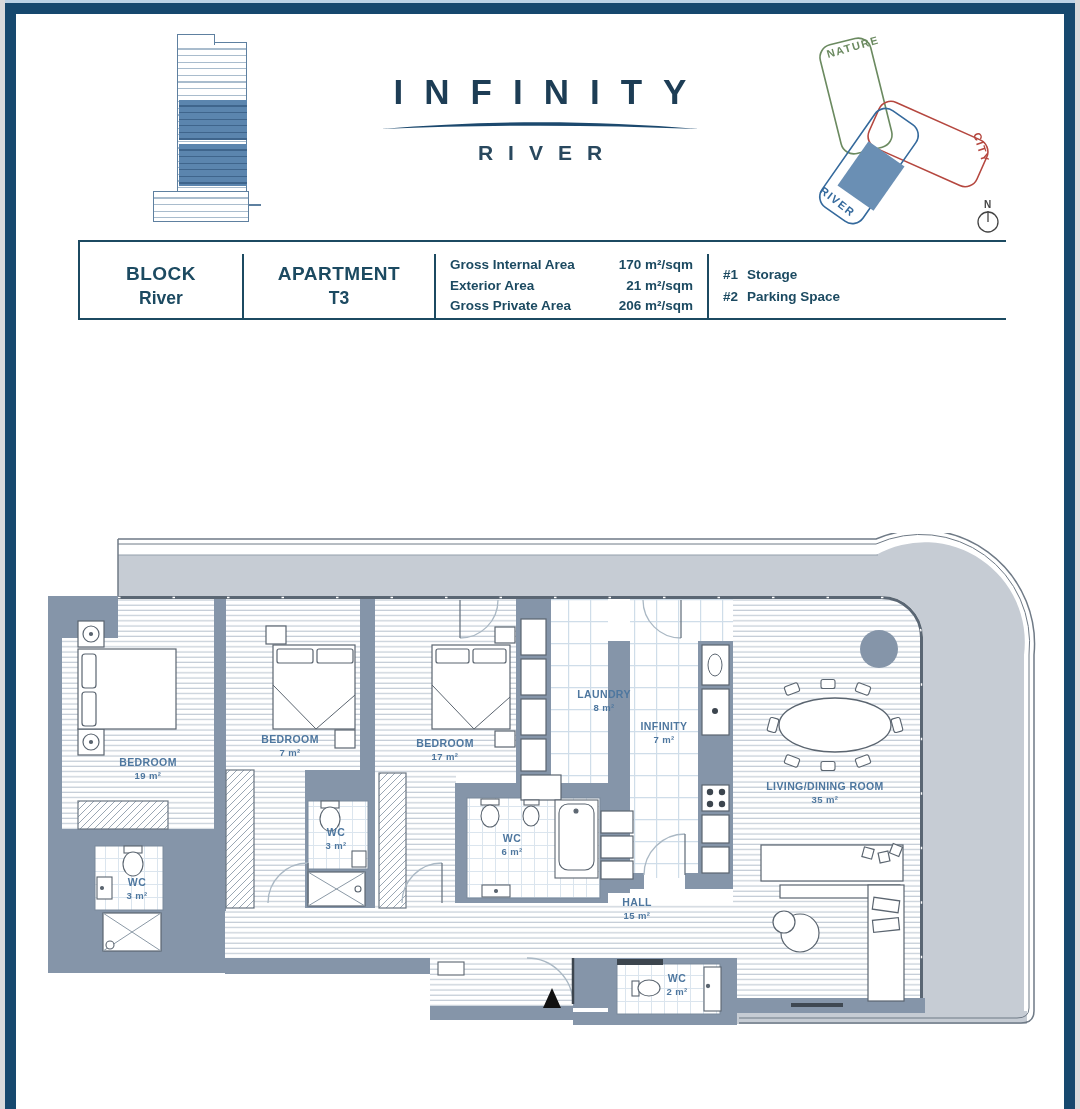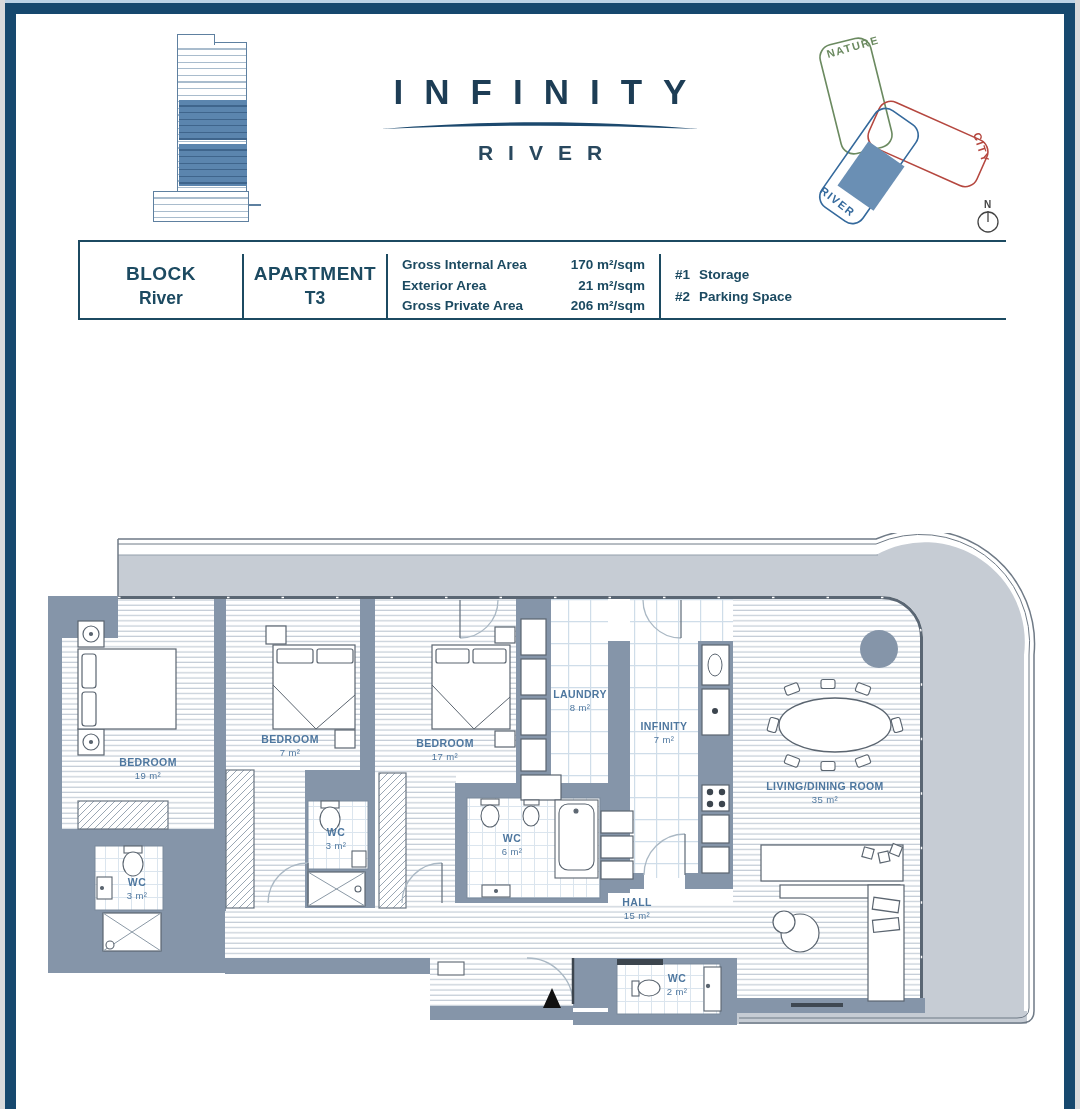--- a/index.html
+++ b/index.html
@@ -33,33 +33,33 @@
 
   
   .diagram{position:absolute;left:795px;top:16px;width:265px;height:218px;}
 
   
   .itable{position:absolute;left:78px;top:240px;width:928px;height:80px;display:flex;
           border-top:2px solid #1c4a61;border-bottom:2px solid #1c4a61;border-left:2px solid #1c4a61;
           box-sizing:border-box;color:#1c4a61;}
   .cell{box-sizing:border-box;display:flex;flex-direction:column;justify-content:center;align-items:center;margin-top:12px;}
   .cell + .cell{border-left:2px solid #1c4a61;}
-  .c1{width:162px;}.c2{width:208px;}.c3{width:144px;}.c4{width:273px;align-items:stretch;padding:8px 14px;}
+  .c1{width:162px;}.c2{width:208px;}.c3{width:192px;}.c4{width:273px;align-items:stretch;padding:8px 14px;}
   .c5{flex:1;align-items:stretch;padding:10px 14px;justify-content:flex-start;}
   .cap{font-size:19px;font-weight:bold;letter-spacing:.5px;}
   .val{font-size:17.5px;font-weight:bold;margin-top:3px;}
   .arow{display:flex;justify-content:space-between;font-size:13.5px;font-weight:bold;line-height:1.55;}
   .srow{display:flex;gap:9px;font-size:13.5px;font-weight:bold;line-height:1.6;}
 
   
   .plan{position:absolute;left:40px;top:533px;width:1000px;height:515px;}
   .plan svg{position:absolute;left:0;top:0;}
   .room-label{position:absolute;transform:translate(-50%,-50%);text-align:center;color:#4e779f;
               font-weight:bold;font-size:10.5px;letter-spacing:.4px;line-height:1.3;white-space:nowrap;}
-  .room-label .area{font-size:9.5px;font-weight:400;}
+  .room-label .area{font-size:9.5px;font-weight:700;}
 </style>
 </head>
 <body>
 
 <div class="page">
   <div class="edge l"></div>
   <div class="edge r"></div>
   <div class="topline"></div>
   <div class="frame"></div>
 
@@ -353,21 +353,21 @@
       <div class="area">19 m²</div>
     </div>
     <div class="room-label" style="left:250px;top:213px">
       <div>BEDROOM</div>
       <div class="area">7 m²</div>
     </div>
     <div class="room-label" style="left:405px;top:217px">
       <div>BEDROOM</div>
       <div class="area">17 m²</div>
     </div>
-    <div class="room-label" style="left:540px;top:168px">
+    <div class="room-label" style="left:564px;top:168px">
       <div>LAUNDRY</div>
       <div class="area">8 m²</div>
     </div>
     <div class="room-label" style="left:624px;top:200px">
       <div>INFINITY</div>
       <div class="area">7 m²</div>
     </div>
     <div class="room-label" style="left:785px;top:260px">
       <div>LIVING/DINING ROOM</div>
       <div class="area">35 m²</div>

